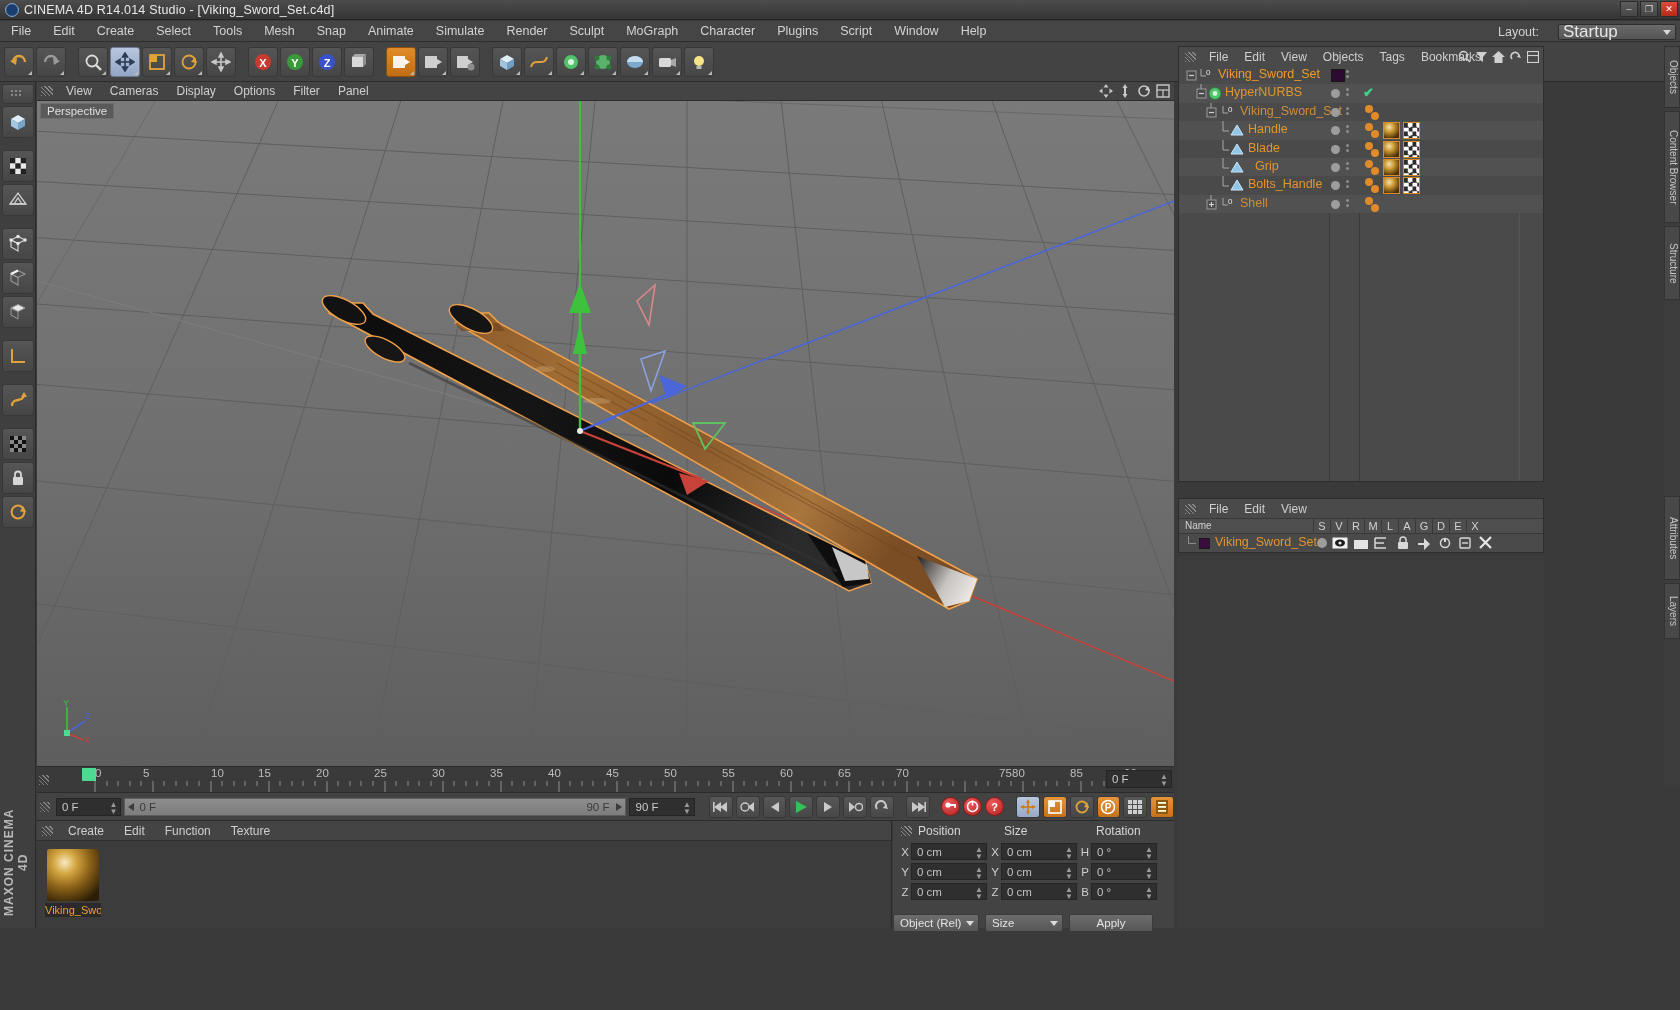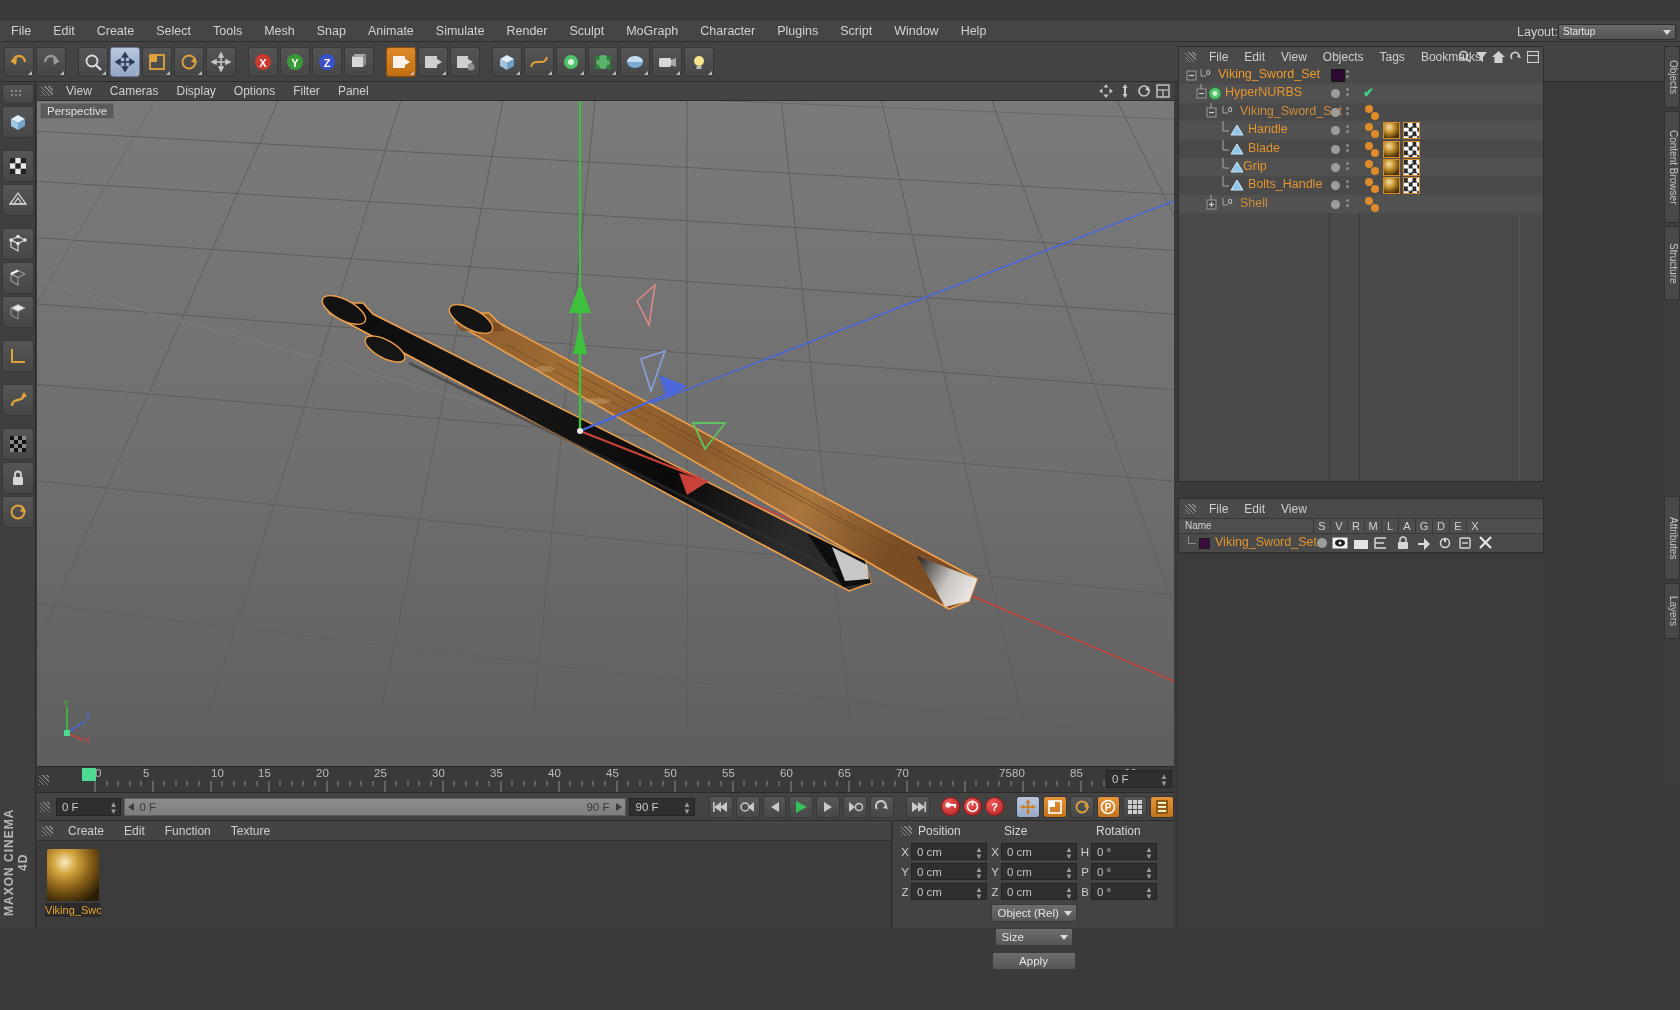--- a/index.html
+++ b/index.html
@@ -30,26 +30,26 @@
   .tb-btn.close{ background:linear-gradient(#e24a3a,#b52a1c); color:#fff;}
 
   
   .menubar{
     position:absolute; left:0; top:21px; width:1680px; height:21px;
     background:#454545; border-bottom:1px solid #2e2e2e;
     display:flex; align-items:center;
   }
   .menu-item{ padding:0 11px; height:21px; line-height:21px; font-size:12.5px; color:#d2d2d2; cursor:default;}
   .layout-box{
-    position:absolute; right:4px; top:0; height:21px; display:flex; align-items:center; gap:0;
+    position:absolute; right:4px; top:0; height:21px; display:flex; align-items:center; gap:19px;
   }
   .layout-lbl{ font-size:12.5px; color:#d2d2d2;}
   .layout-sel{
     width:118px; height:16px; background:linear-gradient(#6a6a6a,#555);
-    border:1px solid #2e2e2e; border-radius:2px; font-size:10px; color:#e6e6e6;
+    border:1px solid #2e2e2e; border-radius:2px; font-size:17px; color:#e6e6e6;
     display:flex;align-items:center; padding:0 4px; position:relative;
   }
   .layout-sel .arw{ position:absolute; right:4px; top:5px; border-left:4px solid transparent;
     border-right:4px solid transparent; border-top:5px solid #d8d8d8;}
 
   
   .maintools{
     position:absolute; left:0; top:42px; width:1680px; height:40px;
     background:#434343; border-bottom:1px solid #2b2b2b;
     display:flex; align-items:center; padding-left:4px; gap:2px;
@@ -181,21 +181,21 @@
   .co-head .grip{ width:11px;height:10px;margin:0 6px 0 8px;
     background-image:repeating-linear-gradient(45deg,#8a8a8a 0 1px, transparent 1px 3px);}
   .co-h{ font-size:12px; color:#d6d6d6;}
   .co-row{ display:flex; align-items:center; height:19px; margin-top:1px; padding-left:6px; gap:0;}
   .ax{ width:12px; font-size:11.5px; color:#cfcfcf; text-align:center;}
   .cfield{
     width:76px;height:17px;background:#2f2f2f;border:1px solid #252525;color:#c2c2c2;
     font-size:11.5px; display:flex;align-items:center;padding-left:5px; position:relative; margin-right:2px;
   }
   .cfield .sp{ position:absolute;right:3px;top:2px;font-size:8px;color:#9a9a9a;line-height:7px;}
-  .co-bottom{ display:flex; align-items:center; gap:6px; margin-top:3px;flex-direction:column;}
+  .co-bottom{ display:flex; align-items:center; gap:6px; margin-top:13px;}
   .csel{
     height:18px;background:linear-gradient(#6d6d6d,#565656);border:1px solid #3b3b3b;border-radius:2px;
     font-size:11.5px;color:#e3e3e3;display:flex;align-items:center;padding:0 16px 0 6px;position:relative;
   }
   .csel .arw{ position:absolute;right:4px;top:6px;border-left:4px solid transparent;
     border-right:4px solid transparent;border-top:5px solid #dcdcdc;}
   .capply{
     width:84px;height:18px;background:linear-gradient(#6d6d6d,#565656);border:1px solid #3b3b3b;
     border-radius:2px;font-size:11.5px;color:#e6e6e6;display:flex;align-items:center;justify-content:center;
   }
@@ -267,20 +267,34 @@
   
   .rightfill{ position:absolute; left:1178px; top:556px; width:366px; height:372px; background:#3c3c3c;}
 
   .gridline{stroke:#5f5f5f;stroke-width:1;}
 </style>
 </head>
 <body>
 
 <div class="app">
 
+  <div class="titlebar">
+    <span class="tb-icon">
+      <svg width="14" height="14" viewBox="0 0 14 14">
+        <circle cx="7" cy="7" r="6.4" fill="#1b3c6e" stroke="#8fb4dd" stroke-width="1"></circle>
+        <path d="M7 1.6 A5.4 5.4 0 0 0 7 12.4 A3.6 3.6 0 0 1 7 1.6 Z" fill="#cfe2f5"></path>
+      </svg>
+    </span>
+    <span class="tb-title">CINEMA 4D R14.014 Studio - [Viking_Sword_Set.c4d]</span>
+    <div class="tb-btns">
+      <div class="tb-btn">–</div>
+      <div class="tb-btn">❐</div>
+      <div class="tb-btn close">✕</div>
+    </div>
+  </div>
 
   <div class="menubar">
     <div class="menu-item">File</div>
     <div class="menu-item">Edit</div>
     <div class="menu-item">Create</div>
     <div class="menu-item">Select</div>
     <div class="menu-item">Tools</div>
     <div class="menu-item">Mesh</div>
     <div class="menu-item">Snap</div>
     <div class="menu-item">Animate</div>
@@ -1257,21 +1271,21 @@
         <span class="chip tex" style="left:224px;top:1px"></span>
       </div>
 
       <div class="om-row">
         <div class="rowbg" style="background:#515151"></div>
         <svg class="om-tree" width="150" height="19">
           <line x1="44" y1="-8" x2="44" y2="10" stroke="#a8a8a8" stroke-width="1"></line>
           <line x1="44" y1="10" x2="50" y2="10" stroke="#a8a8a8" stroke-width="1"></line>
           <polygon points="58,4 64,14 52,14" fill="#8fc6ea" stroke="#cfe6f6" stroke-width="1"></polygon>
         </svg>
-        <span class="om-label" style="left:64px">Grip</span>
+        <span class="om-label" style="left:76px">Grip</span>
         <span class="dot" style="left:152px;top:5px"></span>
         <span class="dots3" style="left:167px;top:4px">
             <i></i>
             <i></i>
           </span>
         <span class="odot" style="left:186px;top:2px"></span>
         <span class="odot" style="left:192px;top:9px"></span>
         <span class="chip mat" style="left:204px;top:1px"></span>
         <span class="chip tex" style="left:224px;top:1px"></span>
       </div>

